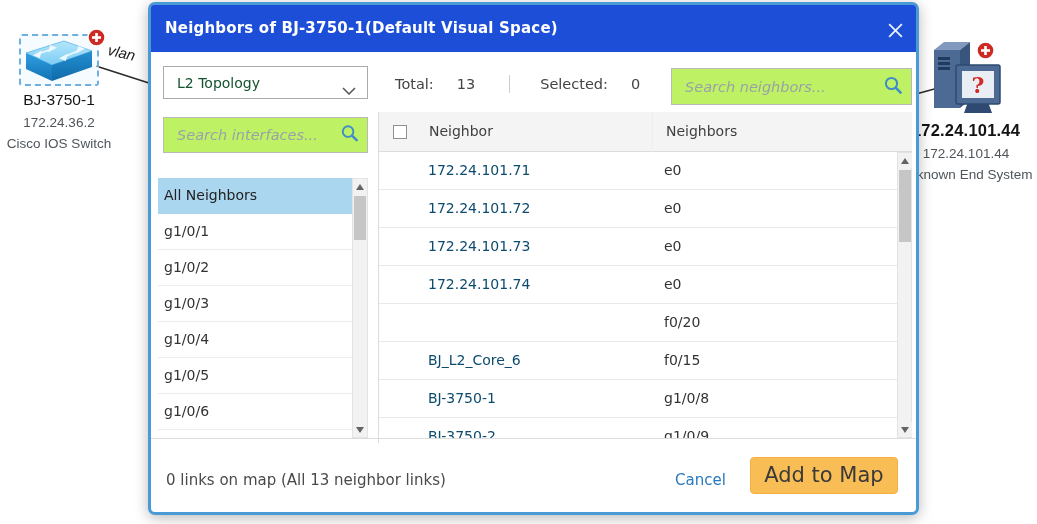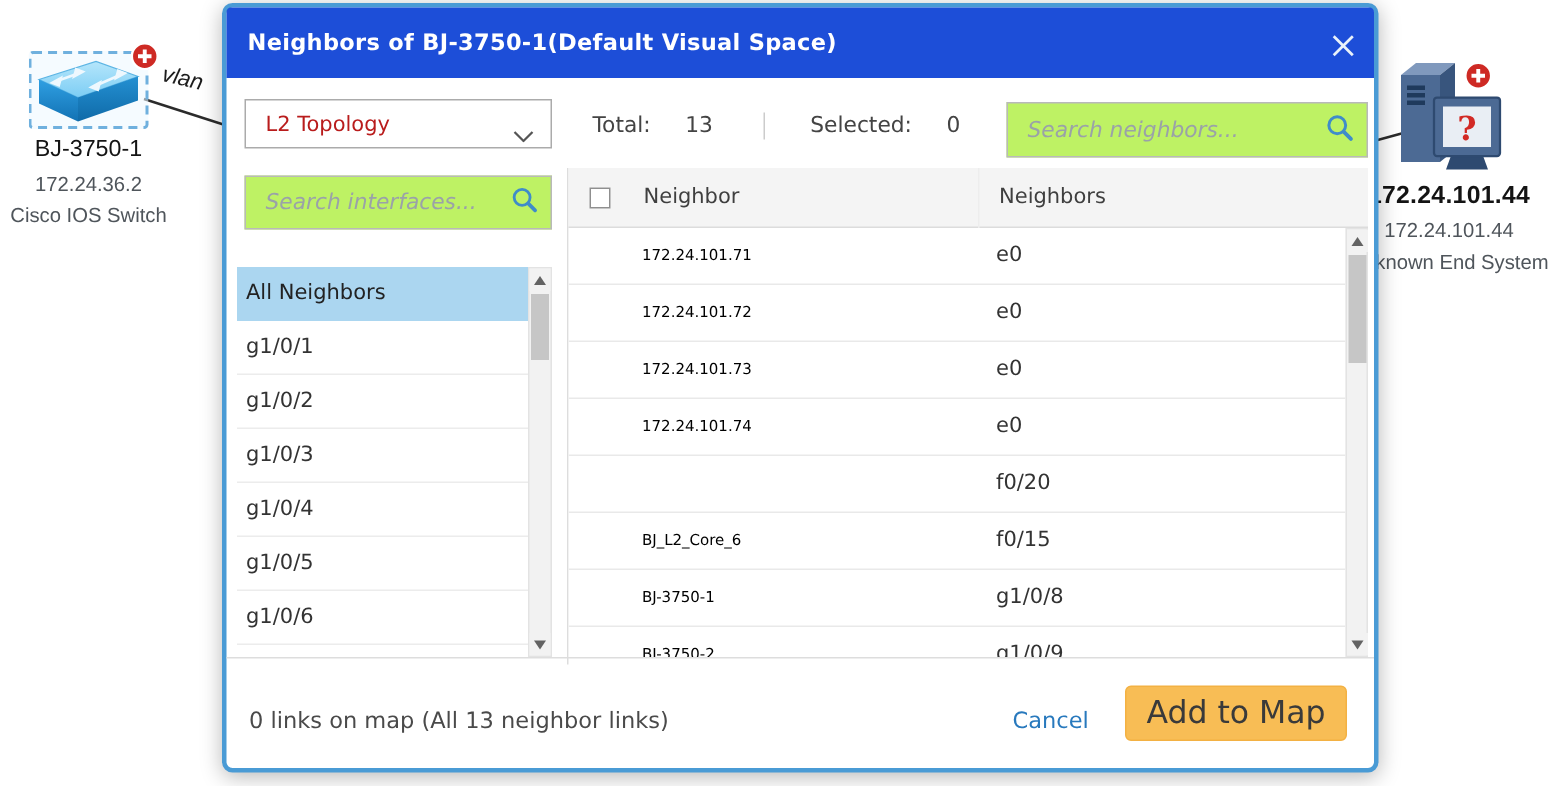--- a/index.html
+++ b/index.html
@@ -45,21 +45,21 @@
     position:absolute; left:14px; top:0; line-height:47px;
     color:#fff; font-size:15px; font-weight:bold; letter-spacing:.2px;
   }
   .close-btn { position:absolute; left:731px; top:14px; width:26px; height:22px; cursor:pointer;
     display:flex; align-items:center; justify-content:center; }
   
   .dropdown {
     position:absolute; left:12px; top:61px; width:205px; height:33px;
     border:1px solid #ababab; background:#fff; display:flex; align-items:center;
   }
-  .dropdown .val { margin-left:13px; font-size:14px; color:#b91c1c; }
+  .dropdown .val { margin-left:13px; font-size:14px; color:#14532d; }
   .dropdown .chev { position:absolute; right:11px; top:13px; }
   .searchbox {
     position:absolute; border:1px solid #b9b9b9; background:#bef264;
   }
   .sb-ifaces { left:12px; top:112px; width:205px; height:36px; }
   .sb-neigh  { left:520px; top:63px;  width:241px; height:37px; }
   .searchbox input {
     position:absolute; left:0; top:0; width:100%; height:100%;
     border:none; outline:none; padding:0 32px 0 13px; font-family:"DejaVu Sans", sans-serif;
     font-size:14.5px; color:#333; background:transparent;
@@ -91,21 +91,21 @@
     position:absolute; left:228px; top:107px; width:533px; height:40px;
     background:#f4f4f4; border-bottom:1px solid #dcdcdc;
   }
   .thead .cb { position:absolute; left:14px; top:13px; width:14px; height:14px;
     border:1px solid #8f8f8f; background:#fff; cursor:pointer; }
   .thead .h1 { position:absolute; left:50px; line-height:39px; font-size:14px; color:#3f3f3f; }
   .thead .h2 { position:absolute; left:287px; line-height:39px; font-size:14px; color:#3f3f3f; }
   .col-sep { position:absolute; left:501px; top:107px; width:1px; height:326px; background:#ededed; }
   .tbody { position:absolute; left:228px; top:147px; width:518px; height:286px; overflow:hidden; }
   .t-row { height:38px; border-bottom:1px solid #e9e9e9; position:relative; background:#fff; cursor:pointer; }
-  .t-row .c1 { position:absolute; left:49px; line-height:37px; font-size:10px; color:#000000;text-align:center; }
+  .t-row .c1 { position:absolute; left:49px; line-height:37px; font-size:14px; color:#0c4a6e;text-align:center; }
   .t-row .c2 { position:absolute; left:285px; line-height:37px; font-size:14px; color:#333; }
   .tscroll { position:absolute; left:746px; top:147px; width:15px; height:286px;
     background:#f2f2f2; border:1px solid #e3e3e3; }
   
   .f-sep { position:absolute; left:0; top:433px; width:765px; height:1px; background:#ddd; }
   .f-status { position:absolute; left:15px; top:460px; line-height:30px; font-size:15px; color:#4a4a4a; }
   .cancel { position:absolute; left:524px; top:460px; line-height:30px; font-size:15px; color:#2879bd; cursor:pointer; }
   .add-btn {
     position:absolute; left:599px; top:452px; width:148px; height:37px;
     background:#f8bd55; border:1px solid #f3b143; border-radius:4px;

